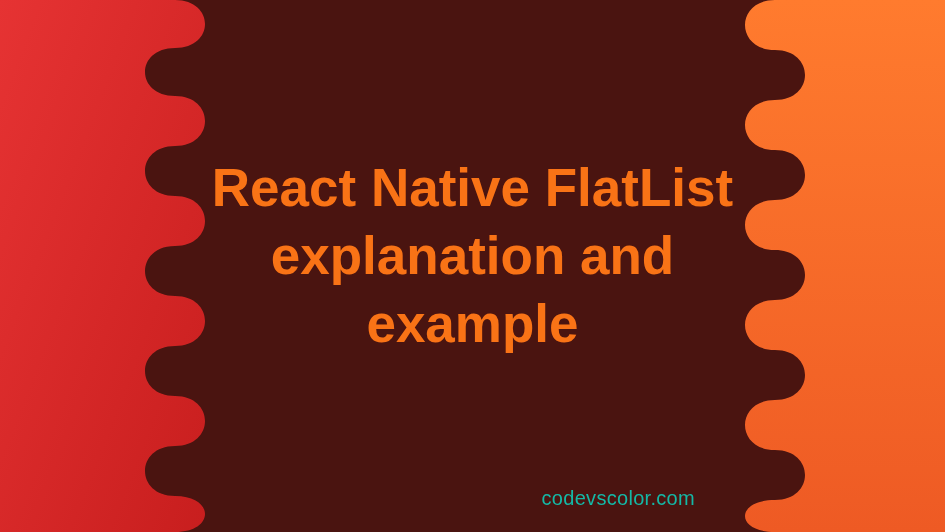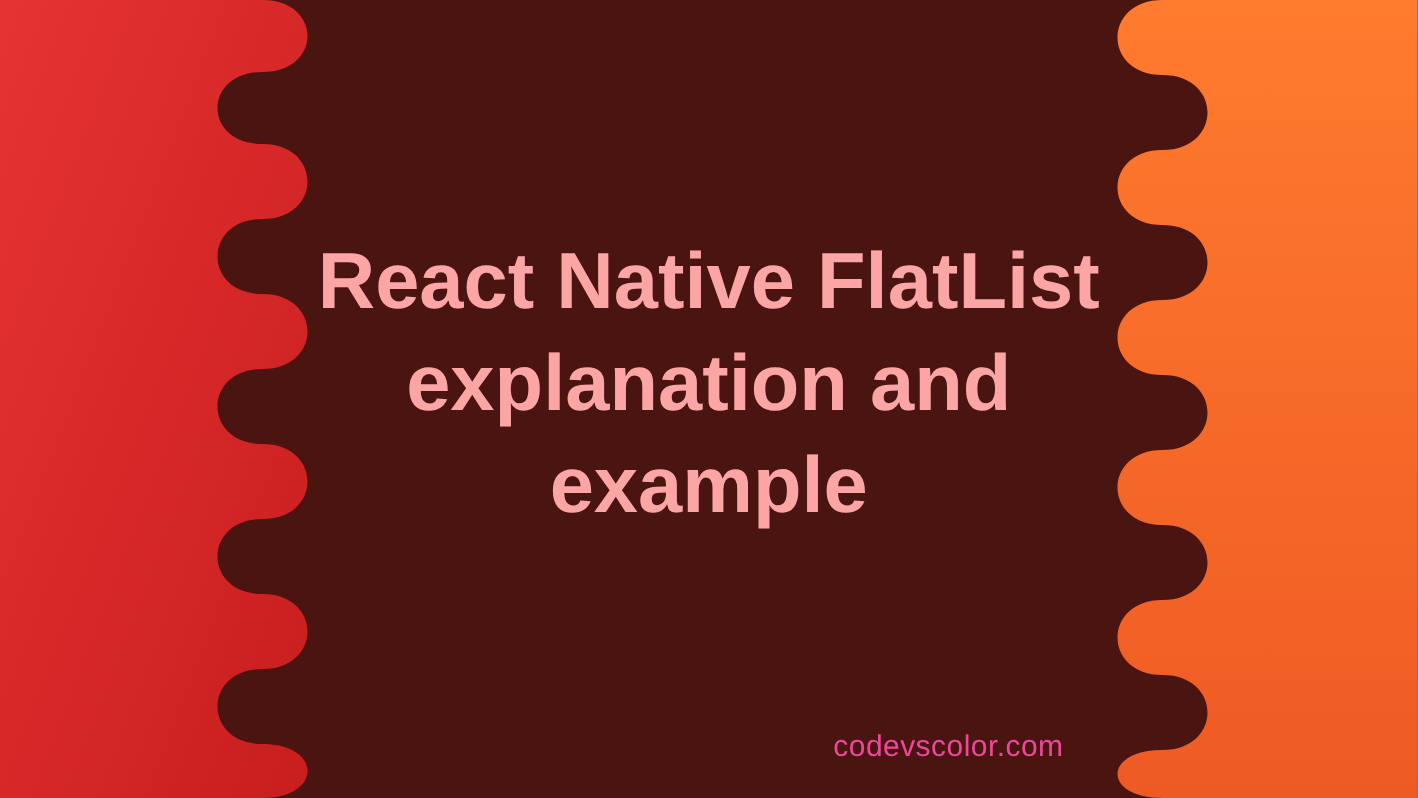--- a/index.html
+++ b/index.html
@@ -35,32 +35,32 @@
       width: 240px;
       height: 532px;
       z-index: 1;
     }
     .title {
       position: absolute;
       top: 50%;
       left: 50%;
       transform: translate(-50%, -55%);
       text-align: center;
-      color: #fca5a5;
+      color: #f97316;
       font-size: 53px;
       font-weight: 700;
       line-height: 1.28;
       z-index: 2;
       width: 560px;
     }
     .watermark {
       position: absolute;
       bottom: 22px;
-      right: 236px;
-      color: #ec4899;
+      right: 250px;
+      color: #14b8a6;
       font-size: 20px;
       font-weight: 400;
       z-index: 2;
       letter-spacing: 0.3px;
     }
   </style>
 </head>
 <body>
 
 <div class="banner">

